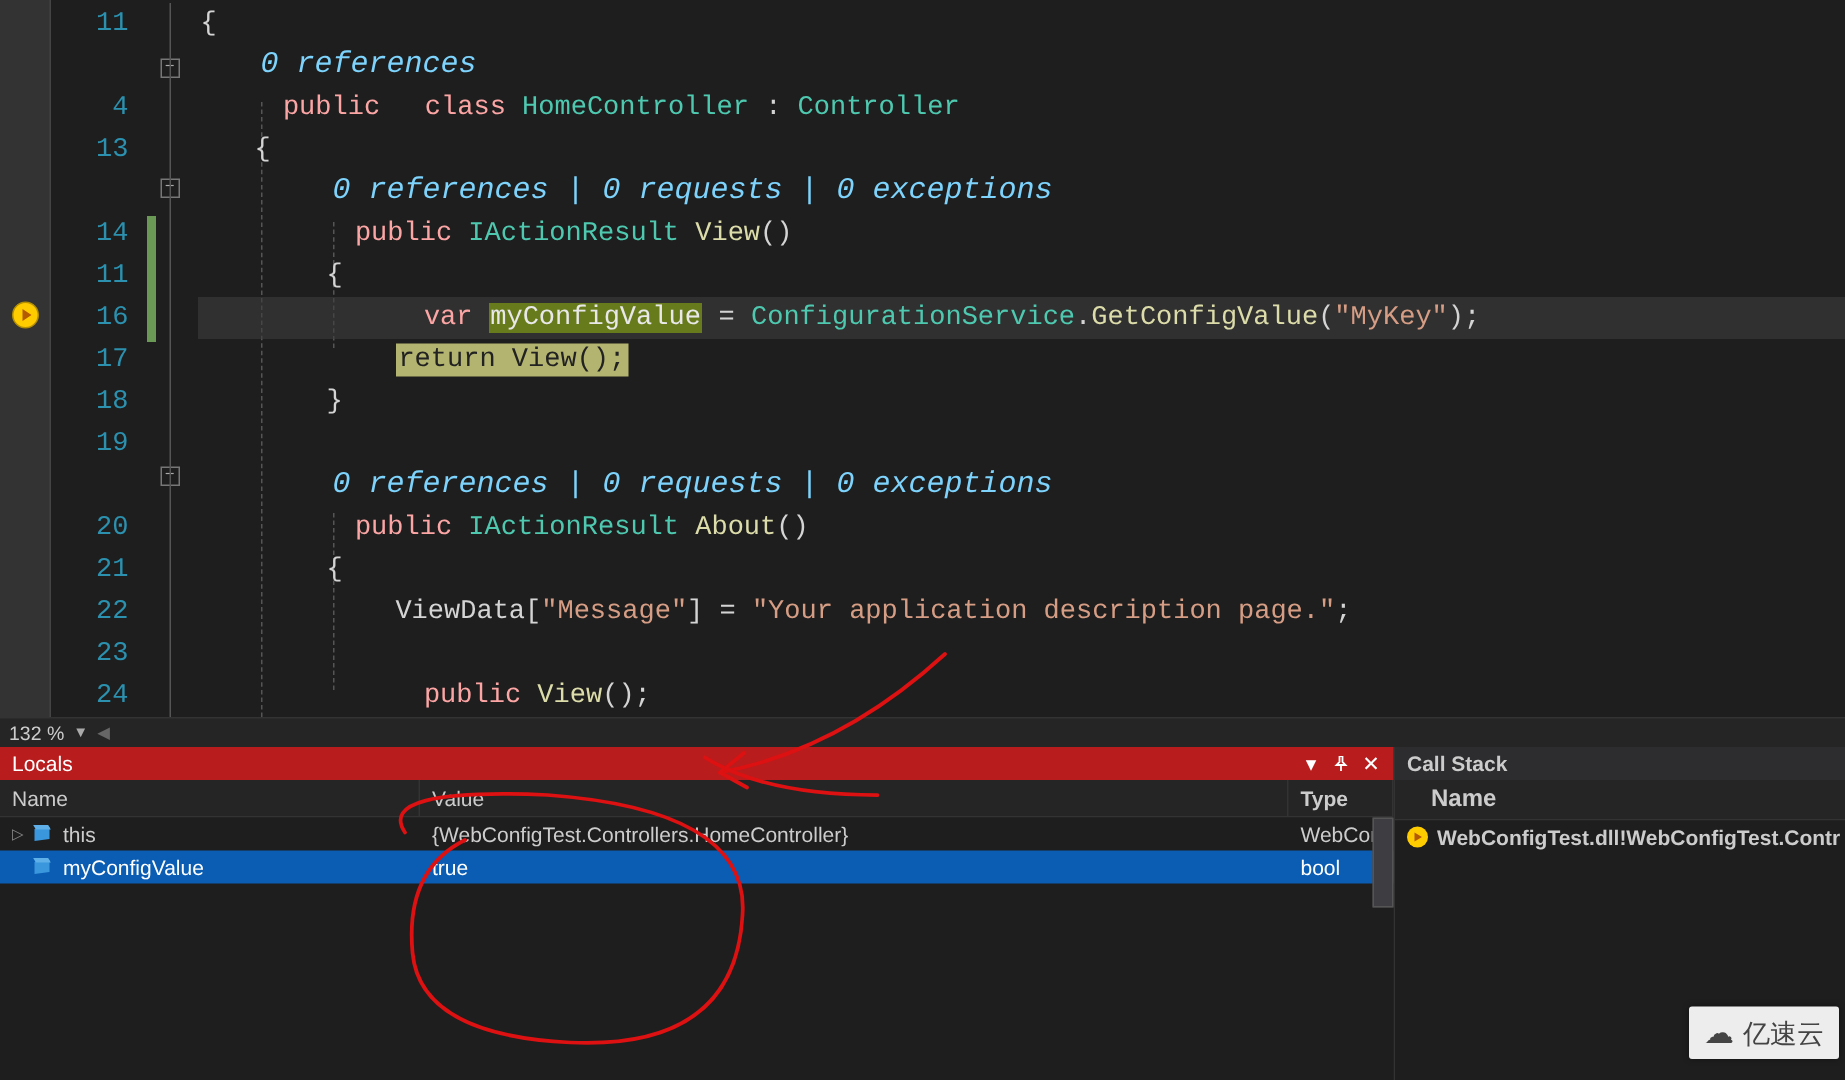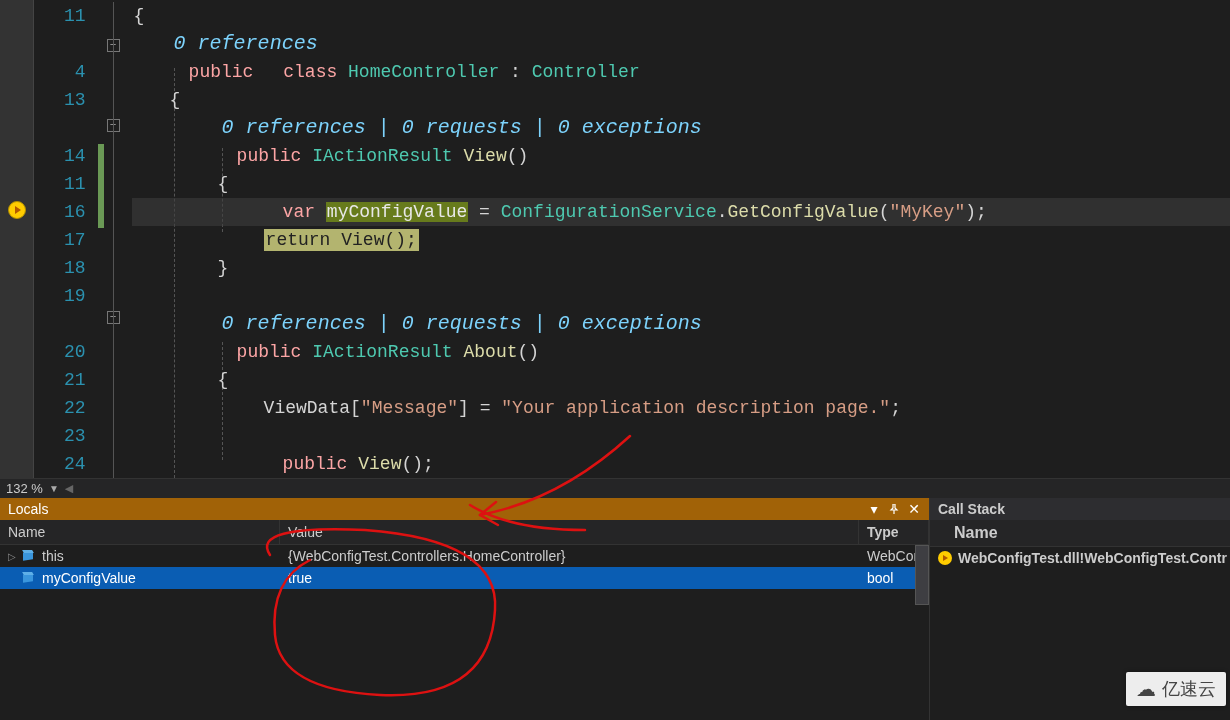--- a/index.html
+++ b/index.html
@@ -129,21 +129,21 @@
   background: #1e1e1e;
 }
 .panel {
   display: flex;
   flex-direction: column;
   font-family: "Segoe UI", Tahoma, sans-serif;
 }
 .locals-panel { flex: 0 0 930px; border-right: 1px solid #333;}
 .callstack-panel { flex: 1; font-weight: bold; }
 .panel-title {
-  background: #a16207;
+  background: #b91c1c;
   color: #fff;
   font-size: 14px;
   padding: 3px 8px;
   display: flex;
   align-items: center;
 }
 .panel-title.dim {
   background: #2d2d30;
   color: #ccc;
 }

